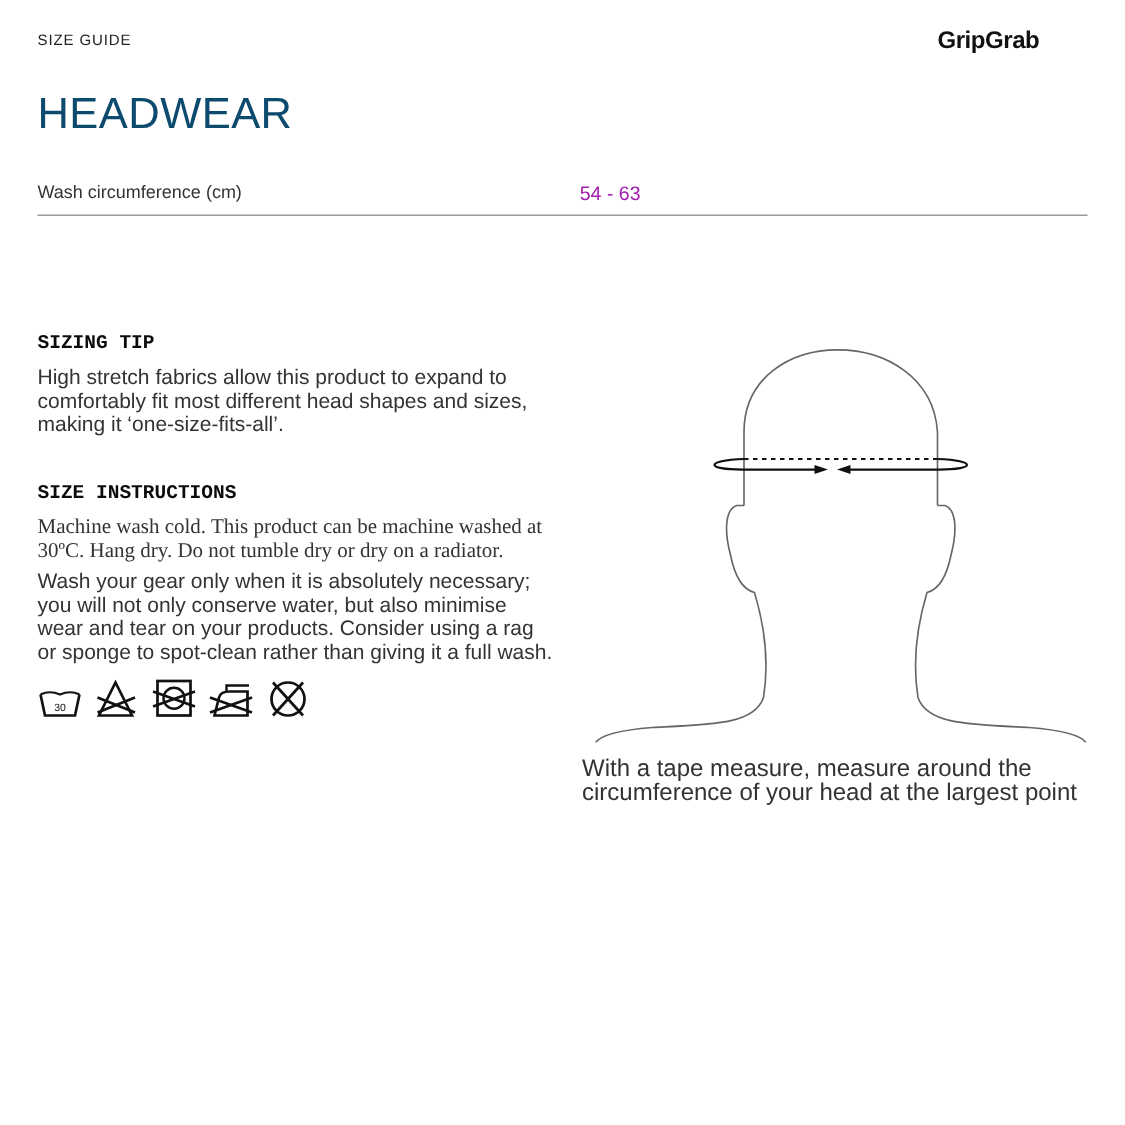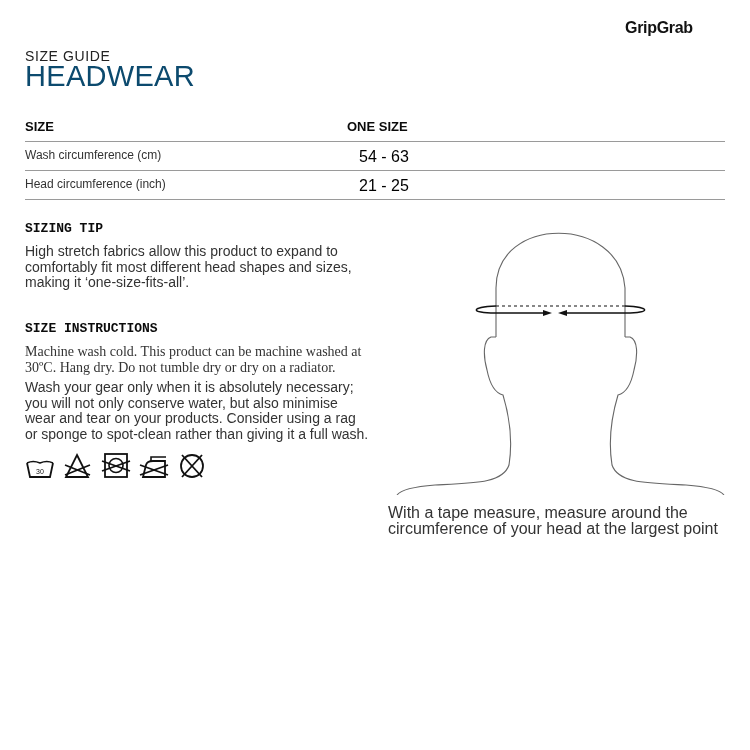--- a/index.html
+++ b/index.html
@@ -1,25 +1,25 @@
 <!DOCTYPE html>
 <html><head>
 <meta charset="utf-8">
 <style>
   html, body { margin: 0; padding: 0; background: #ffffff; }
   body { width: 750px; height: 750px; position: relative; overflow: hidden; font-family: "Liberation Sans", "DejaVu Sans", sans-serif; color: #222; }
   .abs { position: absolute; }
-  .eyebrow { left: 25px; top: 22px; font-size: 14px; letter-spacing: 0.6px; color: #222; margin-top: 26px; }
+  .eyebrow { left: 25px; top: 22px; font-size: 10px; letter-spacing: 0.6px; color: #222; }
   .logo { left: 625px; top: 19px; font-size: 16px; font-weight: bold; color: #111; letter-spacing: -0.3px; }
   .title { left: 25px; top: 60px; font-size: 29px; font-weight: 400; color: #0c4a6e; letter-spacing: 0.3px; }
   .table { left: 25px; top: 115px; width: 700px; }
   .trow { position: relative; height: 28px; border-bottom: 1px solid #9a9a9a; }
   .trow.head { height: 26px; }
   .trow .c1 { position: absolute; left: 0; top: 6px; font-size: 12px; color: #333; }
-  .trow .c2 { position: absolute; left: 334px; width: 68px; top: 6px; font-size: 16px; color: #000000; text-align: left; }
+  .trow .c2 { position: absolute; left: 334px; width: 68px; top: 6px; font-size: 13px; color: #a21caf; text-align: right; }
   .trow.head .c1, .trow.head .c2 { font-weight: 900; font-size: 13px; color: #0b0b0b; top: 4px; }
   .trow.head .c2 { left: 322px; width: auto; text-align: left; }
   .h2 { font-size: 13px; font-weight: 900; color: #0b0b0b; font-family: Liberation Mono, monospace; }
   .para { font-size: 14px; line-height: 15.5px; color: #333; width: 345px; }
   .sizing-h { left: 25px; top: 221px; }
   .sizing-p { left: 25px; top: 244px; }
   .care-h { left: 25px; top: 321px; }
   .care-p1 { left: 25px; top: 344px; font-family: Liberation Serif, serif; }
   .care-p2 { left: 25px; top: 380px; }
   .care-icons { left: 25px; top: 451px; display: flex; gap: 0; }
@@ -28,31 +28,23 @@
   .caption { left: 388px; top: 505px; font-size: 16px; line-height: 15.5px; color: #333; width: 340px; }
 </style>
 </head>
 <body>
 
 <div class="abs eyebrow">SIZE GUIDE</div>
 <div class="abs logo">GripGrab</div>
 <div class="abs title">HEADWEAR</div>
 
 <div class="abs table">
-  <div class="trow head">
-    <span class="c1">SIZE</span>
-    <span class="c2">ONE SIZE</span>
-  </div>
   <div class="trow">
     <span class="c1">Wash circumference (cm)</span>
     <span class="c2">54 - 63</span>
-  </div>
-  <div class="trow">
-    <span class="c1">Head circumference (inch)</span>
-    <span class="c2">21 - 25</span>
   </div>
 </div>
 
 <div class="abs h2 sizing-h">SIZING TIP</div>
 <div class="abs para sizing-p">High stretch fabrics allow this product to expand to comfortably fit most different head shapes and sizes, making it ‘one-size-fits-all’.</div>
 
 <div class="abs h2 care-h">SIZE INSTRUCTIONS</div>
 <div class="abs para care-p1">Machine wash cold. This product can be machine washed at 30ºC. Hang dry. Do not tumble dry or dry on a radiator.</div>
 <div class="abs para care-p2">Wash your gear only when it is absolutely necessary; you will not only conserve water, but also minimise wear and tear on your products. Consider using a rag or sponge to spot-clean rather than giving it a full wash.</div>
 

